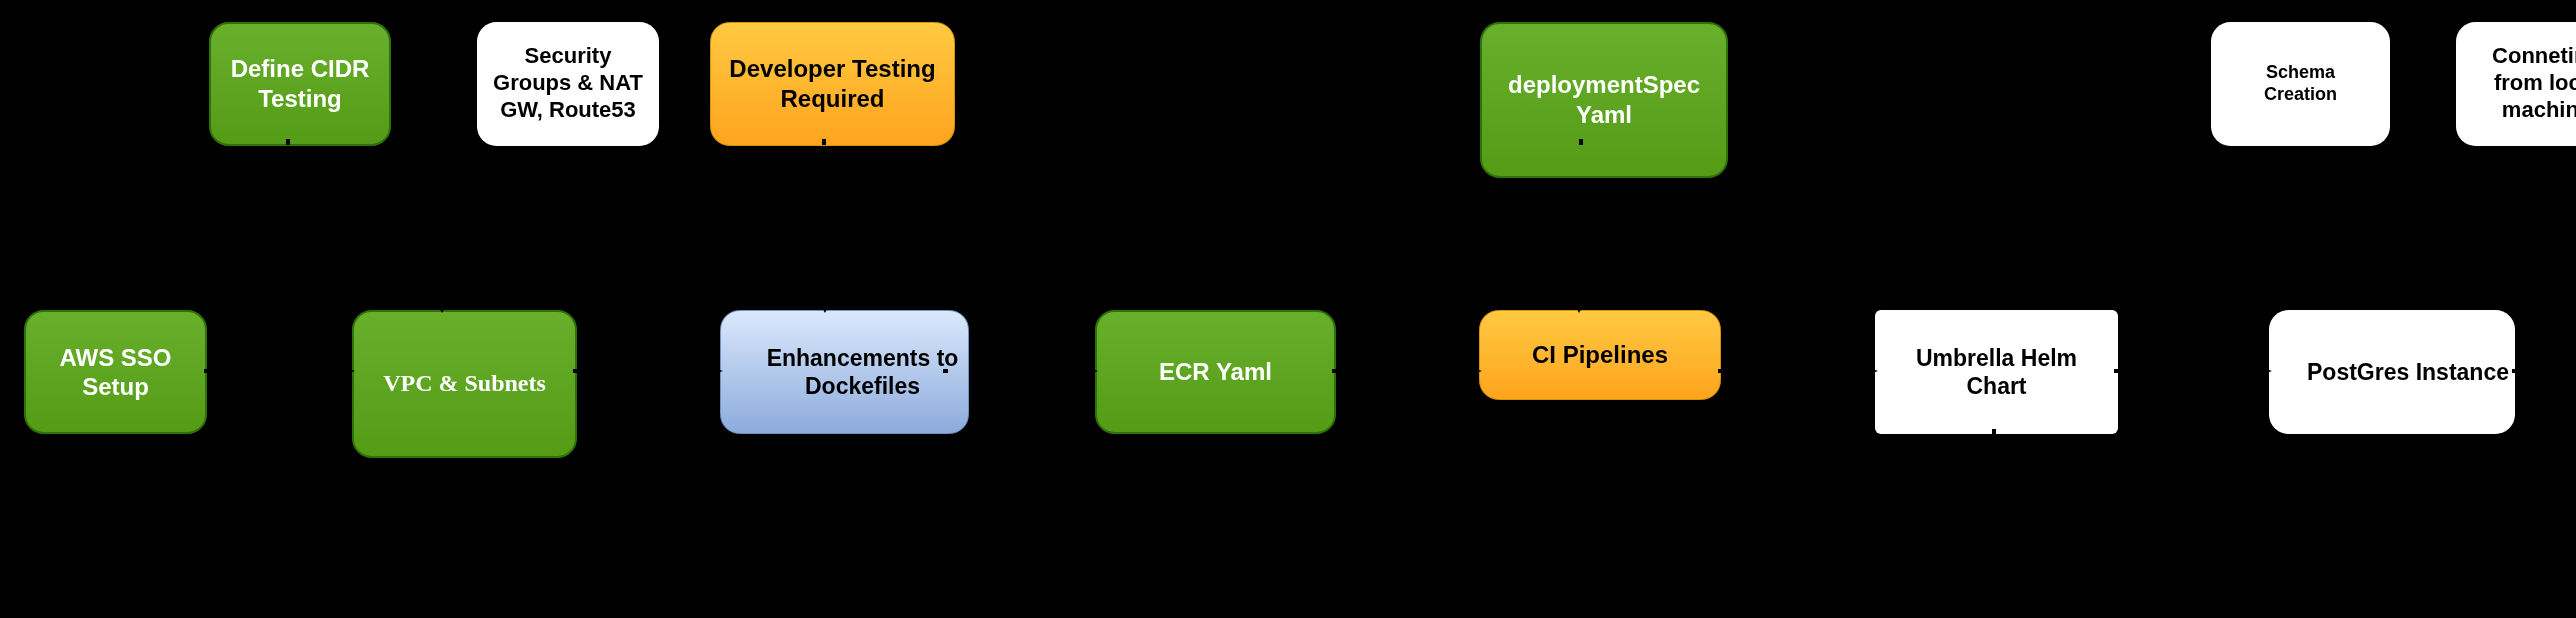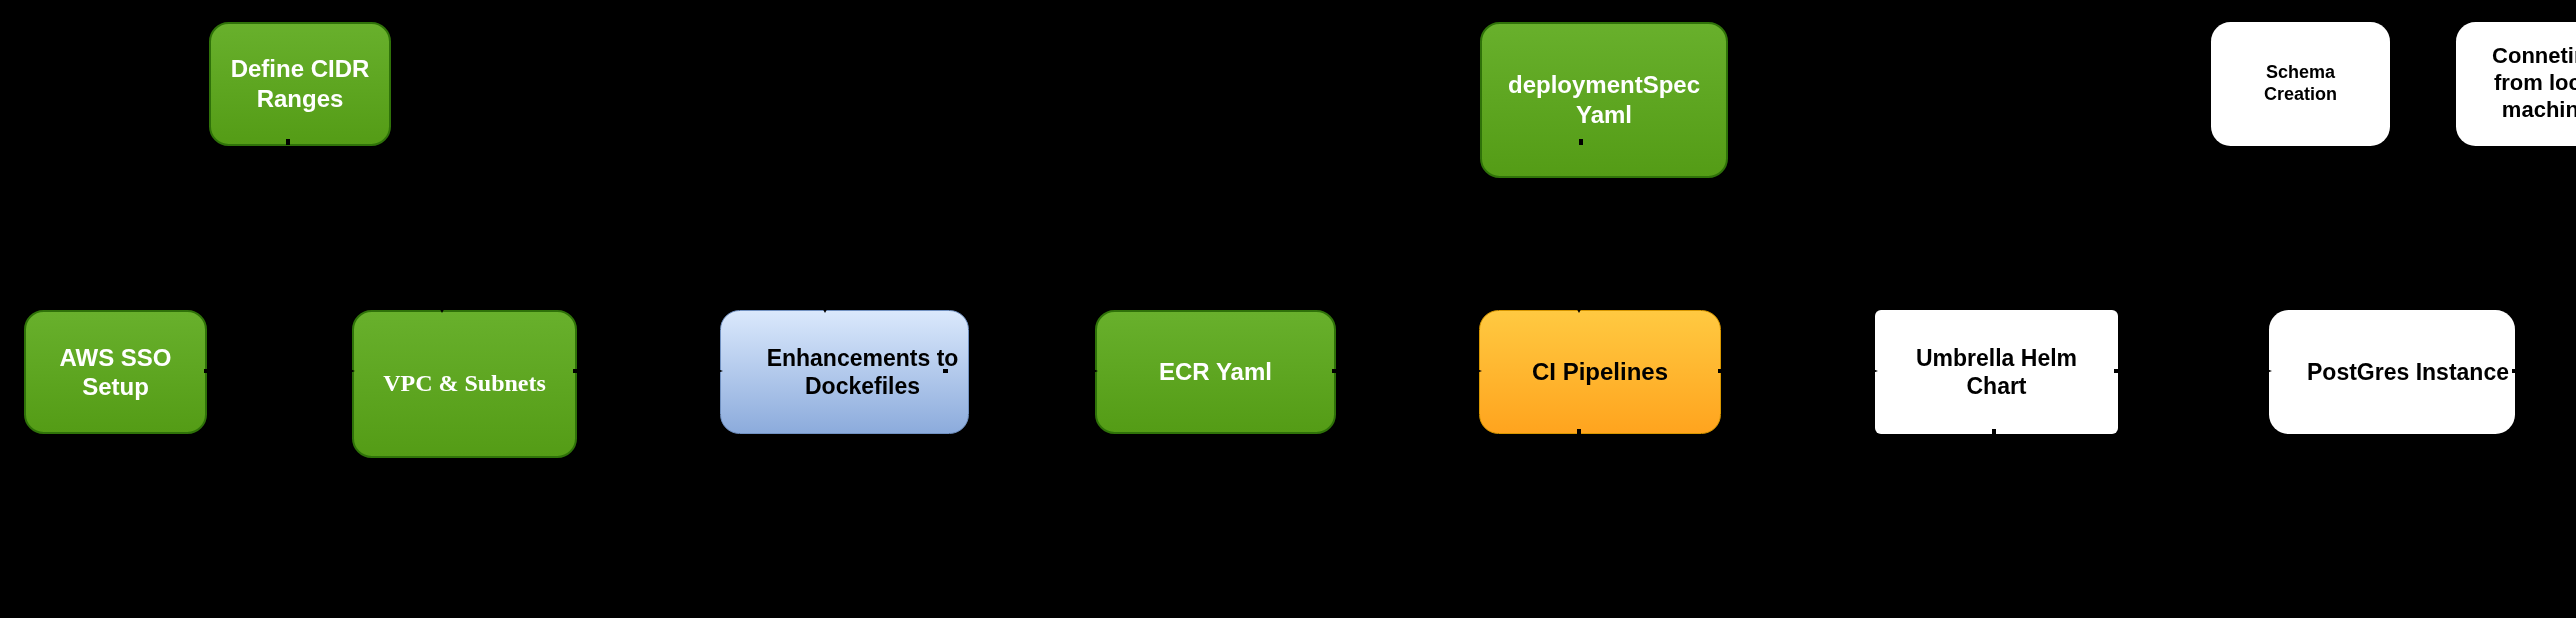--- a/index.html
+++ b/index.html
@@ -70,35 +70,40 @@
       <line x1="4110" y1="721" x2="4404" y2="721" stroke="#000000" stroke-width="4"></line>
       <line x1="4882" y1="721" x2="5446" y2="721" stroke="#000000" stroke-width="4"></line>
       <line x1="6156" y1="721" x2="6442" y2="721" stroke="#000000" stroke-width="4"></line>
       <line x1="6915" y1="721" x2="7218" y2="721" stroke="#000000" stroke-width="4"></line>
       <line x1="583" y1="282" x2="901.5" y2="601" stroke="#000000" stroke-width="4"></line>
       <line x1="1615.5" y1="282" x2="1618" y2="601" stroke="#000000" stroke-width="4"></line>
       <line x1="3114" y1="282" x2="3106" y2="601" stroke="#000000" stroke-width="4"></line>
       <line x1="6038.5" y1="282" x2="5801" y2="601" stroke="#000000" stroke-width="4"></line>
     </svg>
 <div class="node green" style="left: 209px; top: 21.6px; width: 182px; height: 124px; font-size: 24px;"><span>Define CIDR
-Ranges</span></div>
+Testing</span></div>
+    <div class="node white" style="left: 477px; top: 21.6px; width: 182px; height: 124px; font-size: 22px;"><span>Security
+Groups &amp; NAT
+GW, Route53</span></div>
+    <div class="node orange" style="left: 710px; top: 21.6px; width: 245px; height: 124px; font-size: 24px;"><span>Developer Testing
+Required</span></div>
     <div class="node green" style="left: 1480px; top: 21.6px; width: 248px; height: 156px; font-size: 24px;"><span>deploymentSpec
 Yaml</span></div>
     <div class="node white" style="left: 2211px; top: 21.6px; width: 179px; height: 124px; font-size: 18px;"><span>Schema
 Creation</span></div>
     <div class="node white" style="left: 2456px; top: 21.6px; width: 181px; height: 124px; font-size: 22px;"><span>Conneting
 from local
 machine</span></div>
     <div class="node green" style="left: 24px; top: 310px; width: 183px; height: 124px; font-size: 24px;"><span>AWS SSO
 Setup</span></div>
     <div class="node green" style="left: 352px; top: 310px; width: 225px; height: 148px; font-size: 24px; font-family: Liberation Serif, serif;"><span>VPC &amp; Subnets</span></div>
     <div class="node blue" style="left: 720px; top: 310px; width: 249px; height: 124px; font-size: 23px; padding-left: 36px;"><span>Enhancements to
 Dockefiles</span></div>
     <div class="node green" style="left: 1095px; top: 310px; width: 241px; height: 124px; font-size: 24px;"><span>ECR Yaml</span></div>
-    <div class="node orange" style="left: 1479px; top: 310px; width: 242px; height: 124px; font-size: 24px;"><span>CI Pipelines</span></div>
+    <div class="node orange" style="left: 1479px; top: 310px; width: 242px; height: 90px; font-size: 24px;"><span>CI Pipelines</span></div>
     <div class="node white" style="left: 1875px; top: 310px; width: 243px; height: 124px; font-size: 23px; border-radius: 6px;"><span>Umbrella Helm
 Chart</span></div>
     <div class="node white" style="left: 2269px; top: 310px; width: 246px; height: 124px; font-size: 23px; padding-left: 32px;"><span>PostGres Instance</span></div>
     <div class="mark arrow-right" style="left: 344px; top: 367px;"></div>
     <div class="mark arrow-right" style="left: 712px; top: 367px;"></div>
     <div class="mark arrow-right" style="left: 1087px; top: 367px;"></div>
     <div class="mark arrow-right" style="left: 1471px; top: 367px;"></div>
     <div class="mark arrow-right" style="left: 1867px; top: 367px;"></div>
     <div class="mark arrow-right" style="left: 2261px; top: 367px;"></div>
     <div class="mark stub-h" style="left: 204px; top: 369px;"></div>

